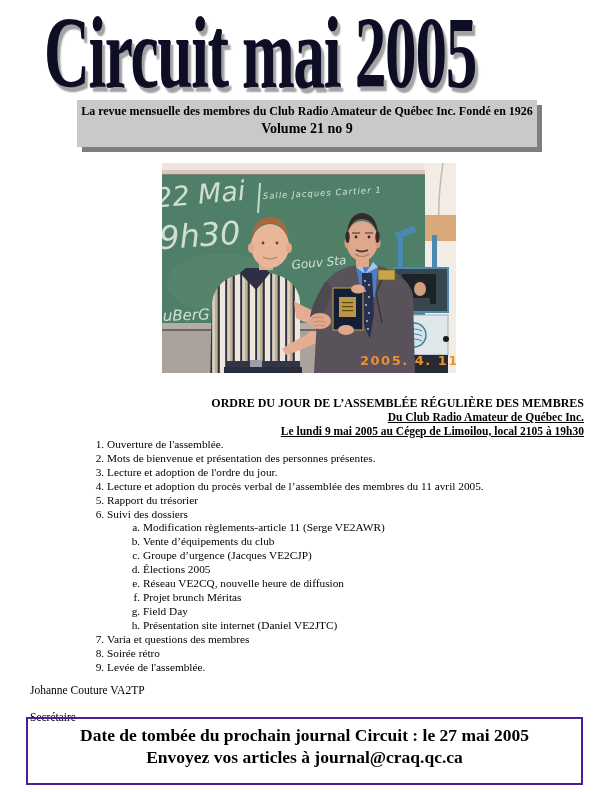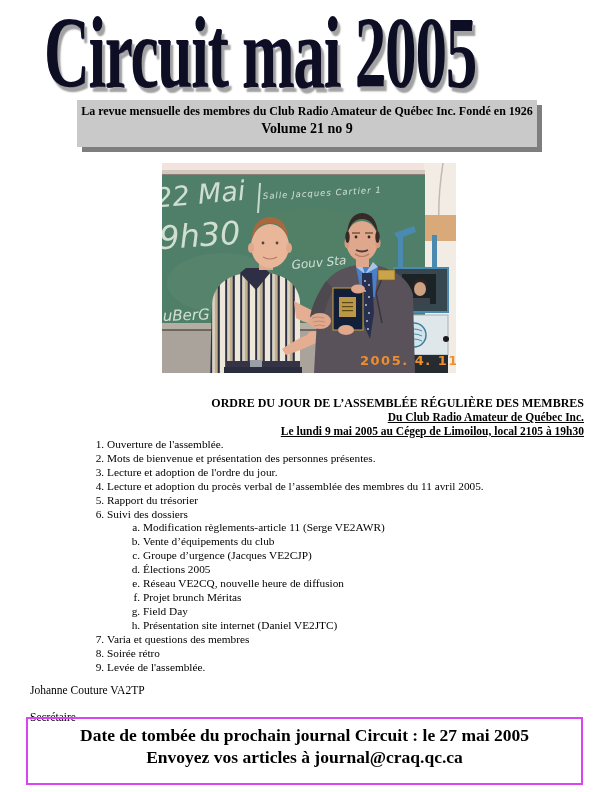--- a/index.html
+++ b/index.html
@@ -35,21 +35,21 @@
   .agenda-list{position:absolute;left:88px;top:438px;width:470px;font-size:11.3px;line-height:13.9px;color:#000;}
   ol.main{margin:0;padding-left:19px;list-style:decimal;}
   ol.sub{margin:0 0 0 18px;padding-left:18px;list-style:lower-alpha;}
   ol li{margin:0;padding:0;}
   
   .signature{position:absolute;left:18px;top:671px;font-size:11.5px;line-height:14.5px;color:#000;}
   .signature div{margin:12px;}
   
   .footer-box{
     position:absolute;left:26px;top:717px;width:553px;height:59px;
-    border:2px solid #d946ef;box-sizing:content-box;
+    border:2px solid #4c1d95;box-sizing:content-box;
     text-align:center;padding-top:5px;color:#000;
   }
   .footer-line{font-size:17.5px;font-weight:bold;line-height:22px;margin:0;}
   .chalk{font-family:"DejaVu Sans",sans-serif;font-style:italic;fill:#dfeadd;opacity:.9;}
 </style>
 </head>
 <body>
 
 <h1 class="masthead">Circuit mai 2005</h1>
 

